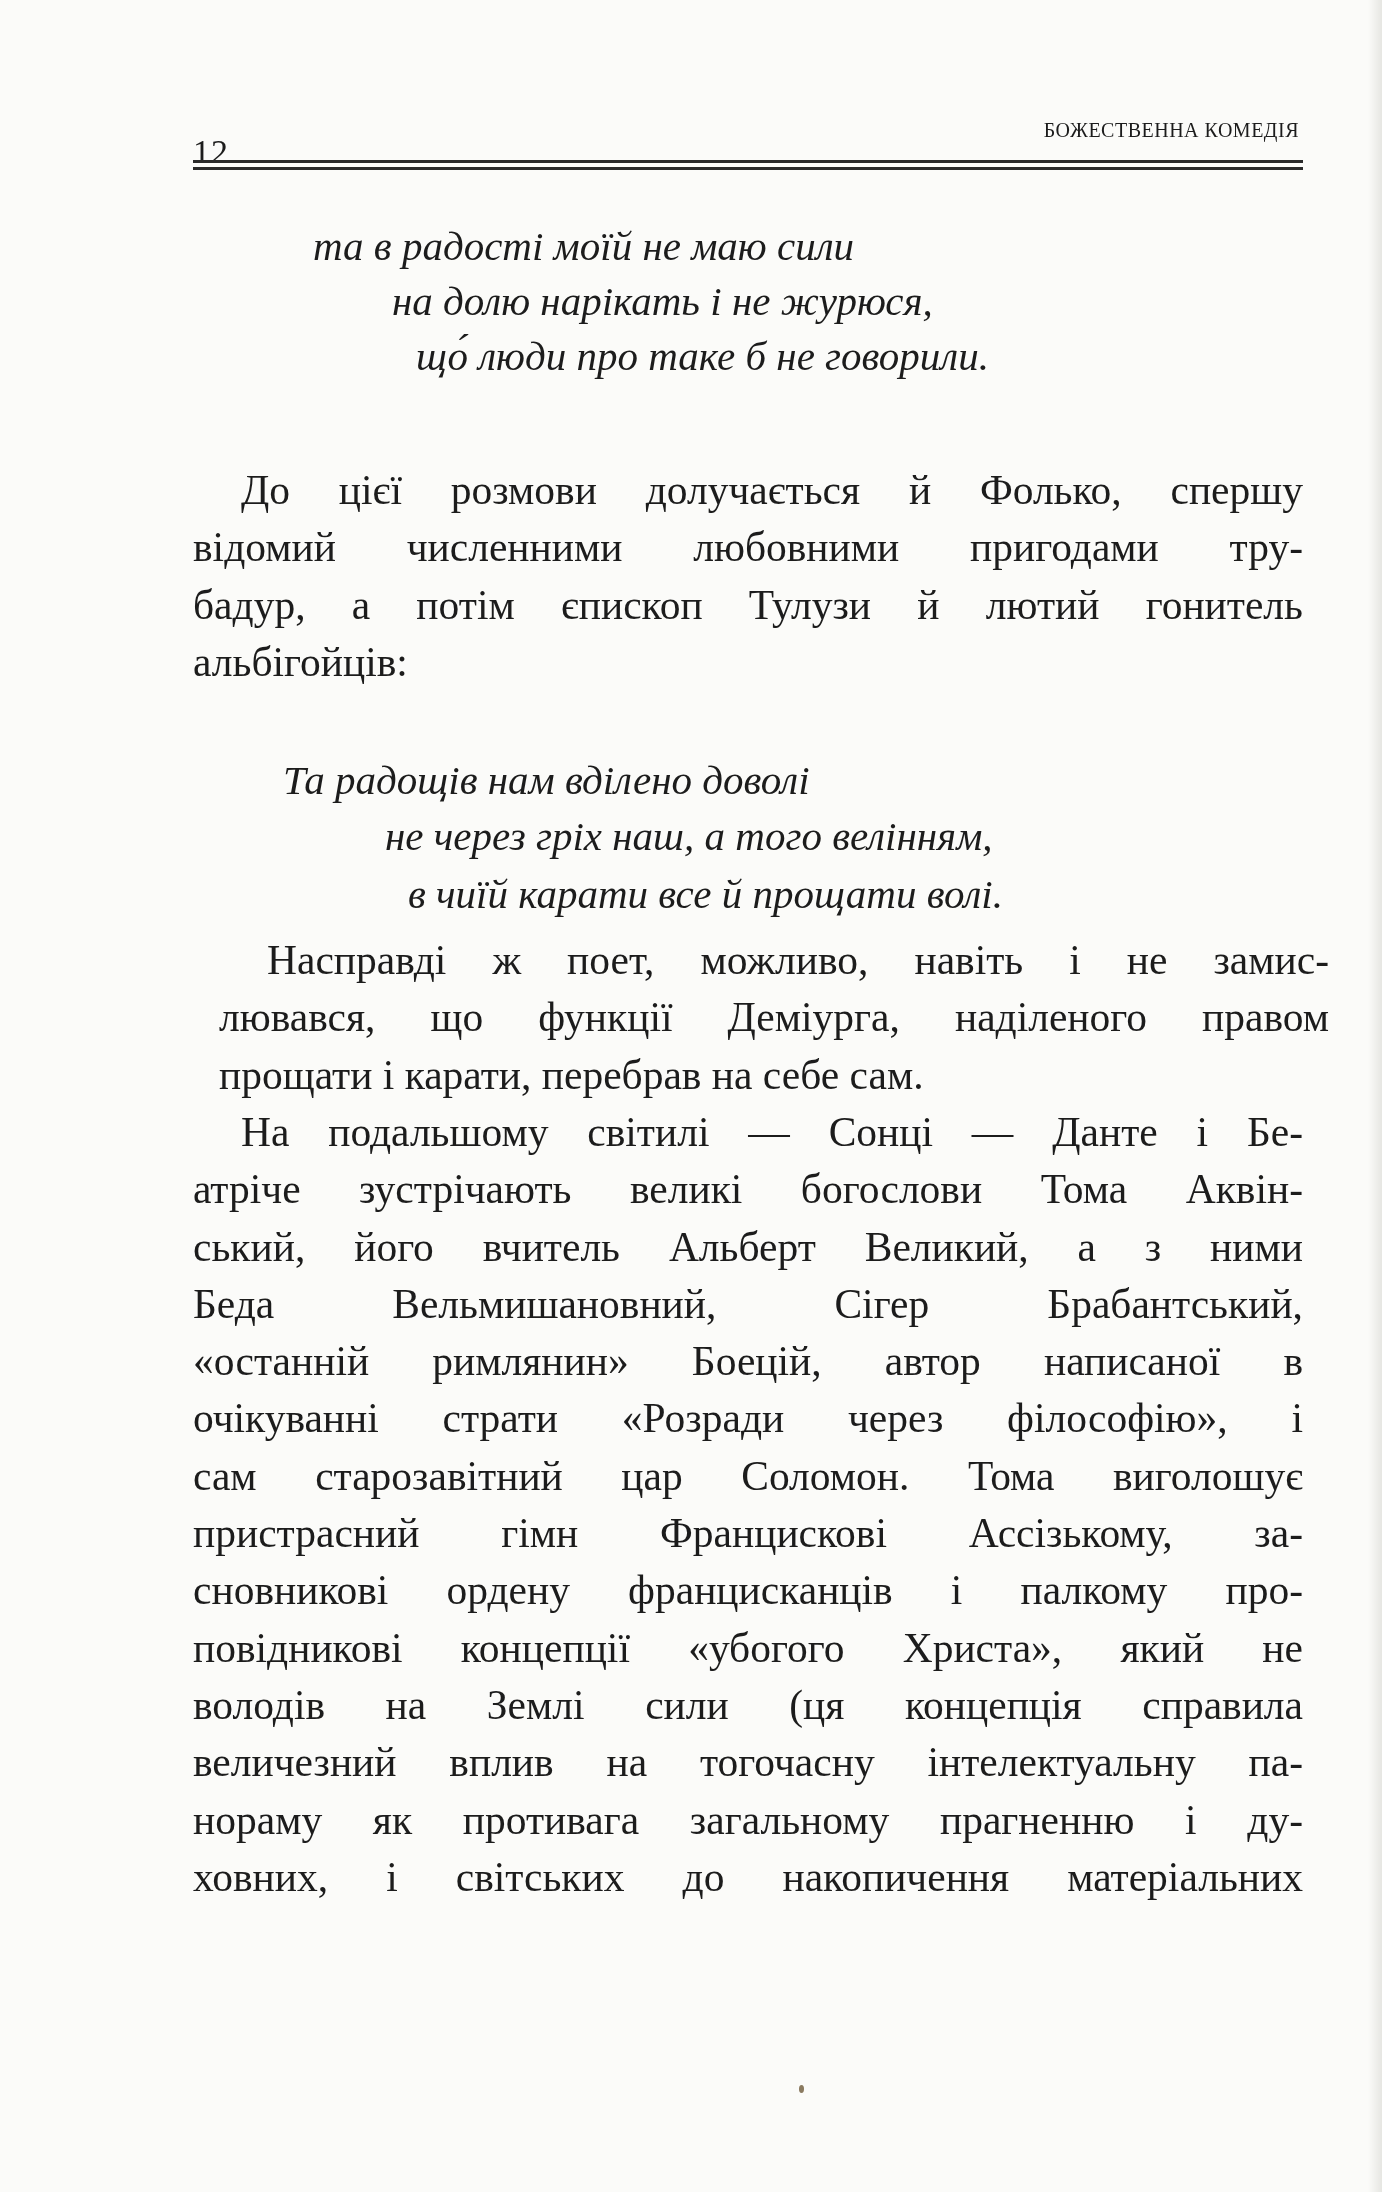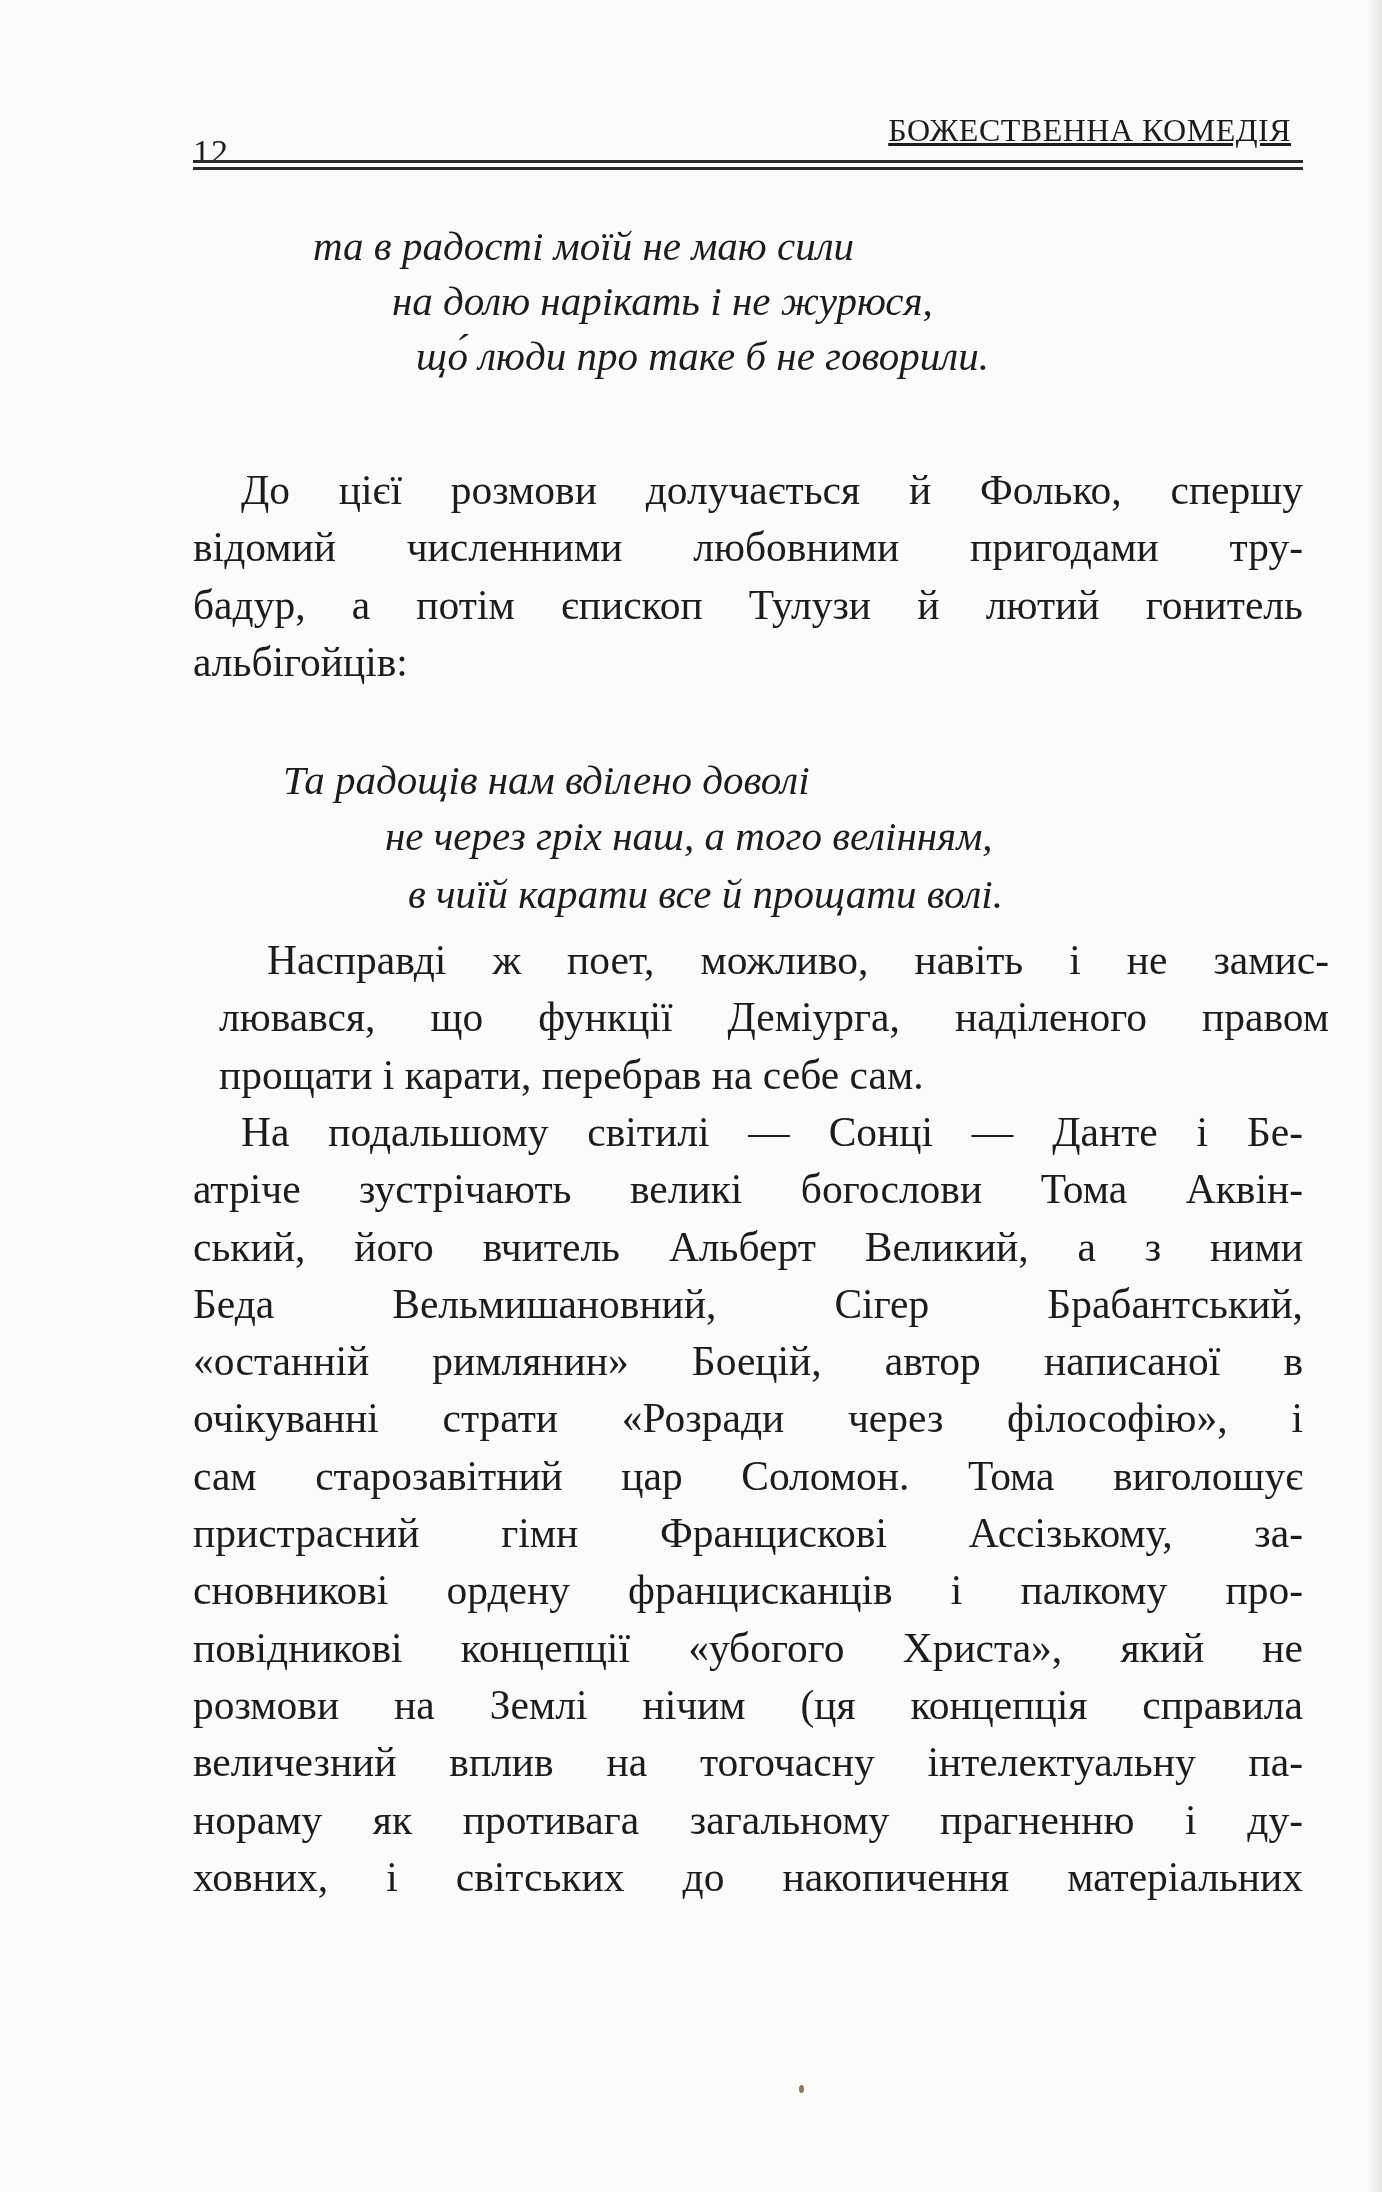--- a/index.html
+++ b/index.html
@@ -32,26 +32,25 @@
     position: absolute;
     left: 0;
     top: 8px;
     font-size: 34px;
     line-height: 40px;
     letter-spacing: 1px;
     margin-top: 24px;
   }
   .running-title {
     position: absolute;
-    right: 12px;
+    right: 4px;
     top: 10px;
-    font-size: 32px;
+    font-size: 20px;
     line-height: 40px;
     letter-spacing: 0.5px;
-    text-decoration: underline;
   }
   .rule {
     position: absolute;
     left: 193px;
     width: 1110px;
     background: #2a2a2a;
   }
   .rule.r1 { top: 160px; height: 3px; }
   .rule.r2 { top: 167px; height: 3px; }
 
@@ -134,19 +133,19 @@
   <span class="line indent">На подальшому світилі — Сонці — Данте і Бе-</span>
   <span class="line">атріче зустрічають великі богослови Тома Аквін-</span>
   <span class="line">ський, його вчитель Альберт Великий, а з ними</span>
   <span class="line">Беда Вельмишановний, Сігер Брабантський,</span>
   <span class="line">«останній римлянин» Боецій, автор написаної в</span>
   <span class="line">очікуванні страти «Розради через філософію», і</span>
   <span class="line">сам старозавітний цар Соломон. Тома виголошує</span>
   <span class="line">пристрасний гімн Францискові Ассізькому, за-</span>
   <span class="line">сновникові ордену францисканців і палкому про-</span>
   <span class="line">повідникові концепції «убогого Христа», який не</span>
-  <span class="line">розмови на Землі нічим (ця концепція справила</span>
+  <span class="line">володів на Землі сили (ця концепція справила</span>
   <span class="line">величезний вплив на тогочасну інтелектуальну па-</span>
   <span class="line">нораму як противага загальному прагненню і ду-</span>
   <span class="line">ховних, і світських до накопичення матеріальних</span>
 </div>
 
 <div class="speck"></div>
 
 </body></html>

